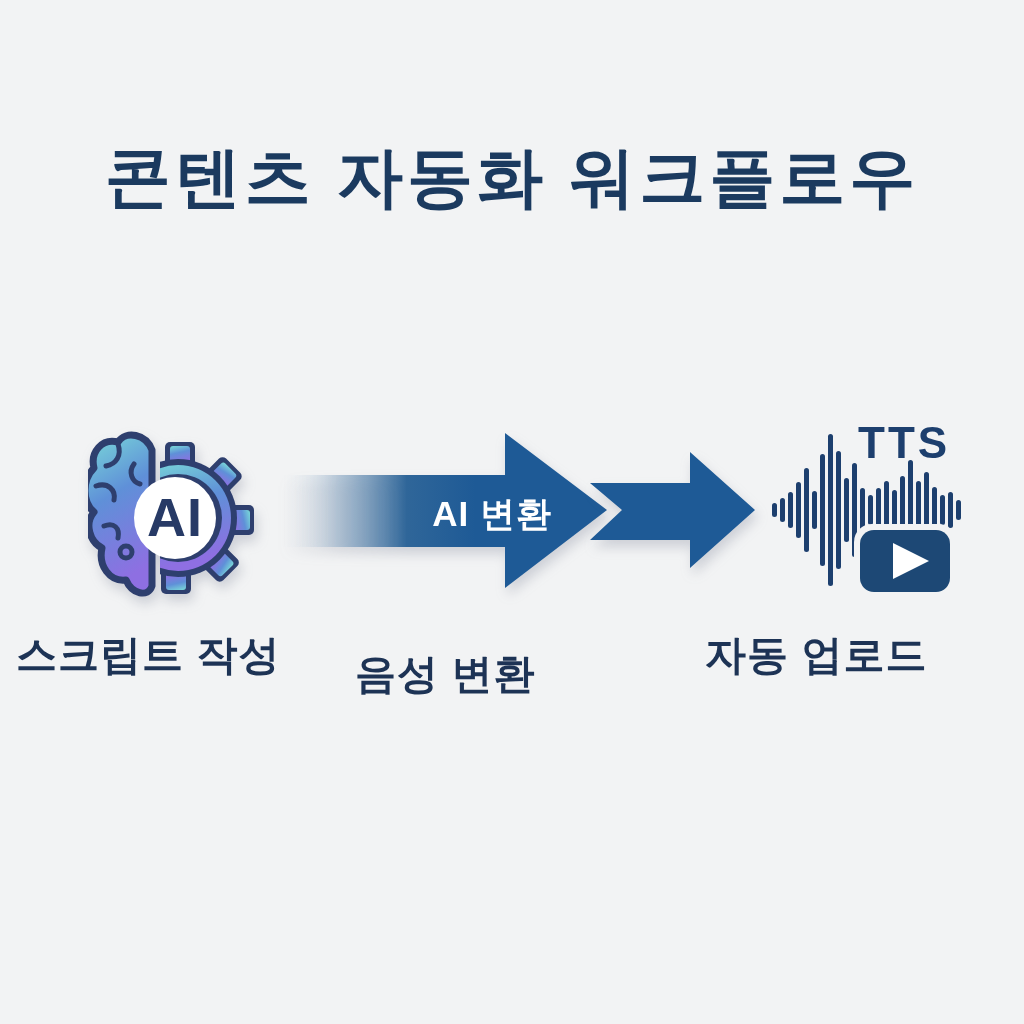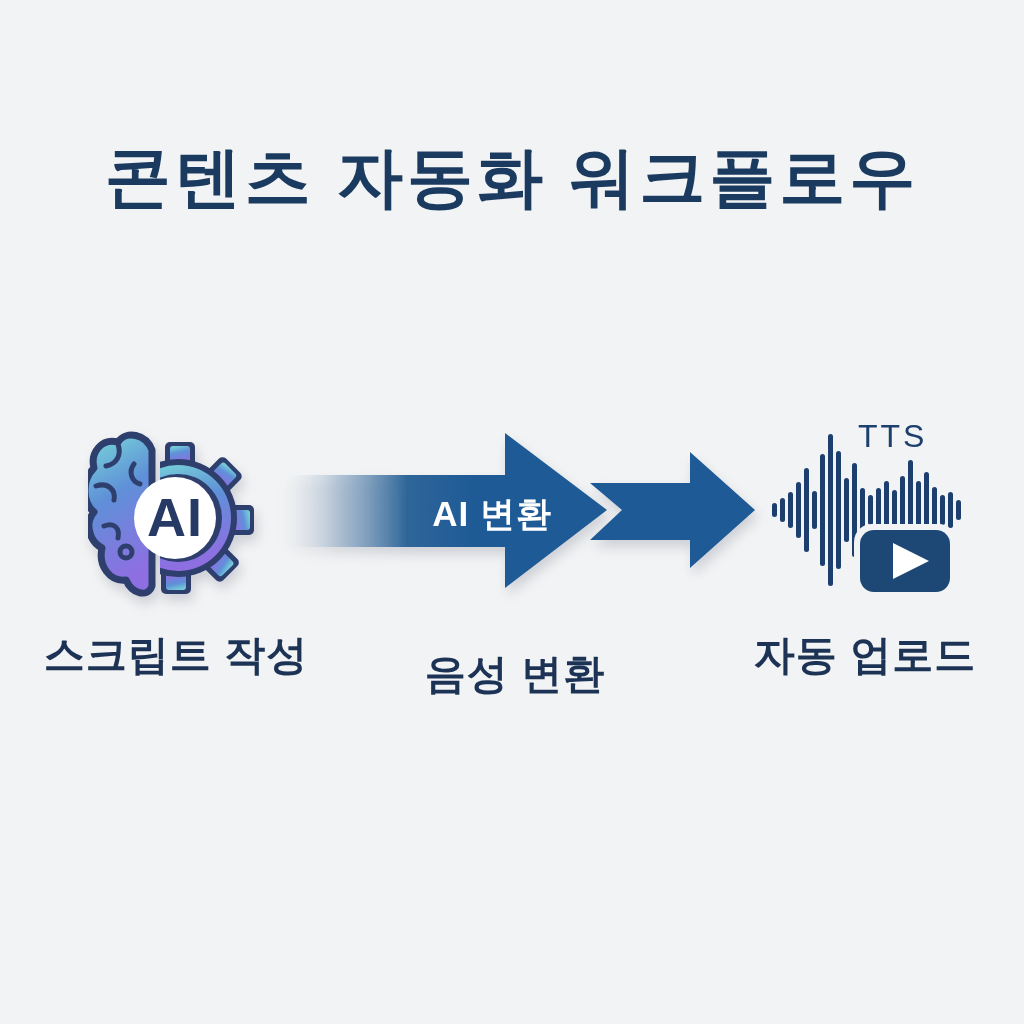--- a/index.html
+++ b/index.html
@@ -26,25 +26,25 @@
   #arrow-1   { left:280px; top:428px; }
   #arrow-2   { left:585px; top:448px; }
   #icon-tts  { left:768px; top:428px; }
   .arrow-text {
     position:absolute; left:352px; top:491px; width:200px; text-align:right;
     font-size:35px; font-weight:700; letter-spacing:1px;
     color:var(--arrow-label-text,#ffffff);
   }
   .tts-text {
     position:absolute; left:858px; top:418px;
-    font-size:32px; font-weight:400; letter-spacing:3px;
+    font-size:44px; font-weight:700; letter-spacing:3px;
     color:var(--icon-navy,#1d3f6e);
   }
   .step-label {
-    position:absolute; top:628px; width:320px; text-align:center;
+    position:absolute; top:628px; width:320px; 
     font-size:41px; font-weight:700; letter-spacing:1px;
     color:var(--label-text,#1d3355);
   }
   #label-1 { left:16px; }
   #label-2 { left:355px;margin-top:19px; }
   #label-3 { left:705px; }
 </style>
 </head>
 <body>
 

